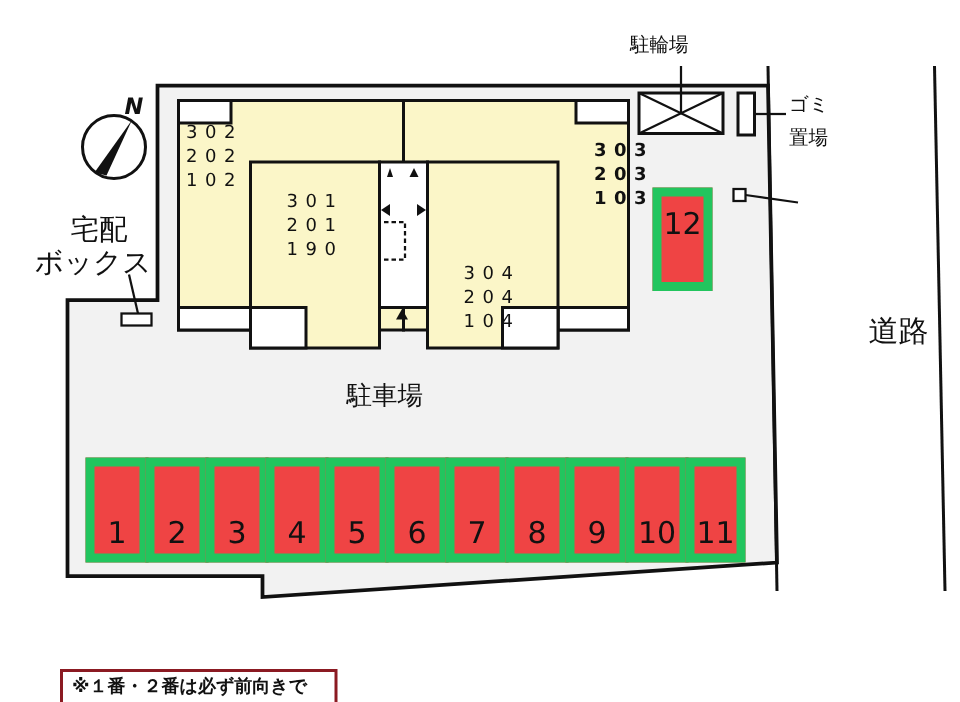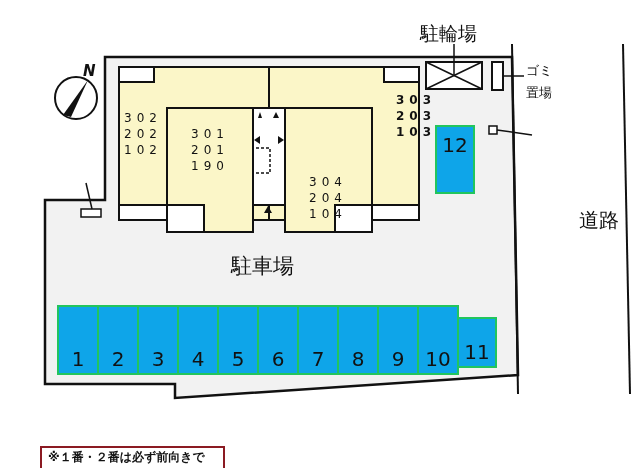--- a/index.html
+++ b/index.html
@@ -3,21 +3,21 @@
 <meta charset="utf-8">
 <style>
   html, body { margin:0; padding:0; background:#ffffff; }
   body { width:640px; height:468px; position:relative; overflow:hidden;
          font-family: "DejaVu Sans", "Liberation Sans", sans-serif; color:#111; }
   .abs { position:absolute; box-sizing:border-box; }
   svg.base { position:absolute; left:0; top:0; }
   .lbl { position:absolute; white-space:nowrap; line-height:1; }
   .unit-nums { position:absolute; font-size:12px; letter-spacing:5px; line-height:16px; text-align:left; }
   .unit-nums div { height:16px; }
-  .slot { position:absolute; border:2px solid #22c55e; background:#0ea5e9; box-sizing:border-box; }
+  .slot { position:absolute; border:6px solid #22c55e; background:#ef4444; box-sizing:border-box; }
   .slot span { position:absolute; bottom:4px; left:0; right:0; text-align:center; font-size:20px; line-height:1; }
   .note { position:absolute; border:2px solid #8b1a22; background:#fff; box-sizing:border-box;
           font-size:12px; font-weight:bold; line-height:17px; padding:1px 6px; }
 </style>
 </head>
 <body>
 
 <svg class="base" width="640" height="468" viewBox="0 0 640 468">
 
   <polygon points="105,57 512,57 518,375 175,398 175,384 45,384 45,200 105,200" fill="#f2f2f2" stroke="#111" stroke-width="2.5"></polygon>
@@ -75,21 +75,21 @@
   </g>
 
   <g>
     <circle cx="76" cy="98" r="21" fill="#fff" stroke="#111" stroke-width="2"></circle>
     <polygon points="88,80 63,115 71,117" fill="#111"></polygon>
   </g>
 </svg>
 
 <div class="lbl" style="left:83px; top:64px; font-size:15px; font-style:italic; font-weight:bold;">N</div>
 
-<div class="unit-nums" style="left:124px; top:110px;text-align:right;">
+<div class="unit-nums" style="left:124px; top:80px;text-align:right;">
   <div>302</div>
   <div>202</div>
   <div>102</div>
 </div>
 <div class="unit-nums" style="left:191px; top:126px;">
   <div>301</div>
   <div>201</div>
   <div>190</div>
 </div>
 <div class="unit-nums" style="left:309px; top:126px;margin-top:48px;">
@@ -97,30 +97,32 @@
   <div>204</div>
   <div>104</div>
 </div>
 <div class="unit-nums" style="left:396px; top:92px;font-weight:bold;">
   <div>303</div>
   <div>203</div>
   <div>103</div>
 </div>
 
 <div class="lbl" style="left:22px; top:142px; font-size:19px; text-align:center; width:80px; line-height:22px;">
+  <div style="padding-left:8px;">宅配</div>
+  <div>ボックス</div>
 </div>
-<div class="lbl" style="left:420px; top:24px; font-size:19px;">駐輪場</div>
+<div class="lbl" style="left:420px; top:24px; font-size:13px;">駐輪場</div>
 <div class="lbl" style="left:526px; top:60px; font-size:13px; line-height:22px;">
   <div>ゴミ</div>
   <div>置場</div>
 </div>
 <div class="lbl" style="left:520px; top:128px; font-size:19px; line-height:22px; text-align:center;">
 </div>
 <div class="lbl" style="left:579px; top:210px; font-size:20px;">道路</div>
-<div class="lbl" style="left:231px; top:256px; font-size:21px;">駐車場</div>
+<div class="lbl" style="left:231px; top:256px; font-size:17px;">駐車場</div>
 
 <div class="slot" style="left:435px; top:125px; width:40px; height:69px;">
   <span style="top:8px; bottom:auto; font-size:20px;">12</span>
 </div>
 
 <div class="abs" style="left:57px; top:305px; width:440px; height:70px;">
   <div class="slot" style="left:0px;   top:0; width:42px; height:70px;">
       <span>1</span>
     </div>
   <div class="slot" style="left:40px;  top:0; width:42px; height:70px;">
@@ -143,20 +145,20 @@
     </div>
   <div class="slot" style="left:280px; top:0; width:42px; height:70px;">
       <span>8</span>
     </div>
   <div class="slot" style="left:320px; top:0; width:42px; height:70px;">
       <span>9</span>
     </div>
   <div class="slot" style="left:360px; top:0; width:42px; height:70px;">
       <span>10</span>
     </div>
-  <div class="slot" style="left:400px; top:12px; width:40px; height:51px;">
+  <div class="slot" style="left:400px; top:0; width:40px; height:70px;">
       <span>11</span>
     </div>
 </div>
 
 <div class="note" style="left:40px; top:404px; width:185px; height:42px;margin-top:42px;">
   <div>※１番・２番は必ず前向きでの</div>
 </div>
 
 </body></html>

